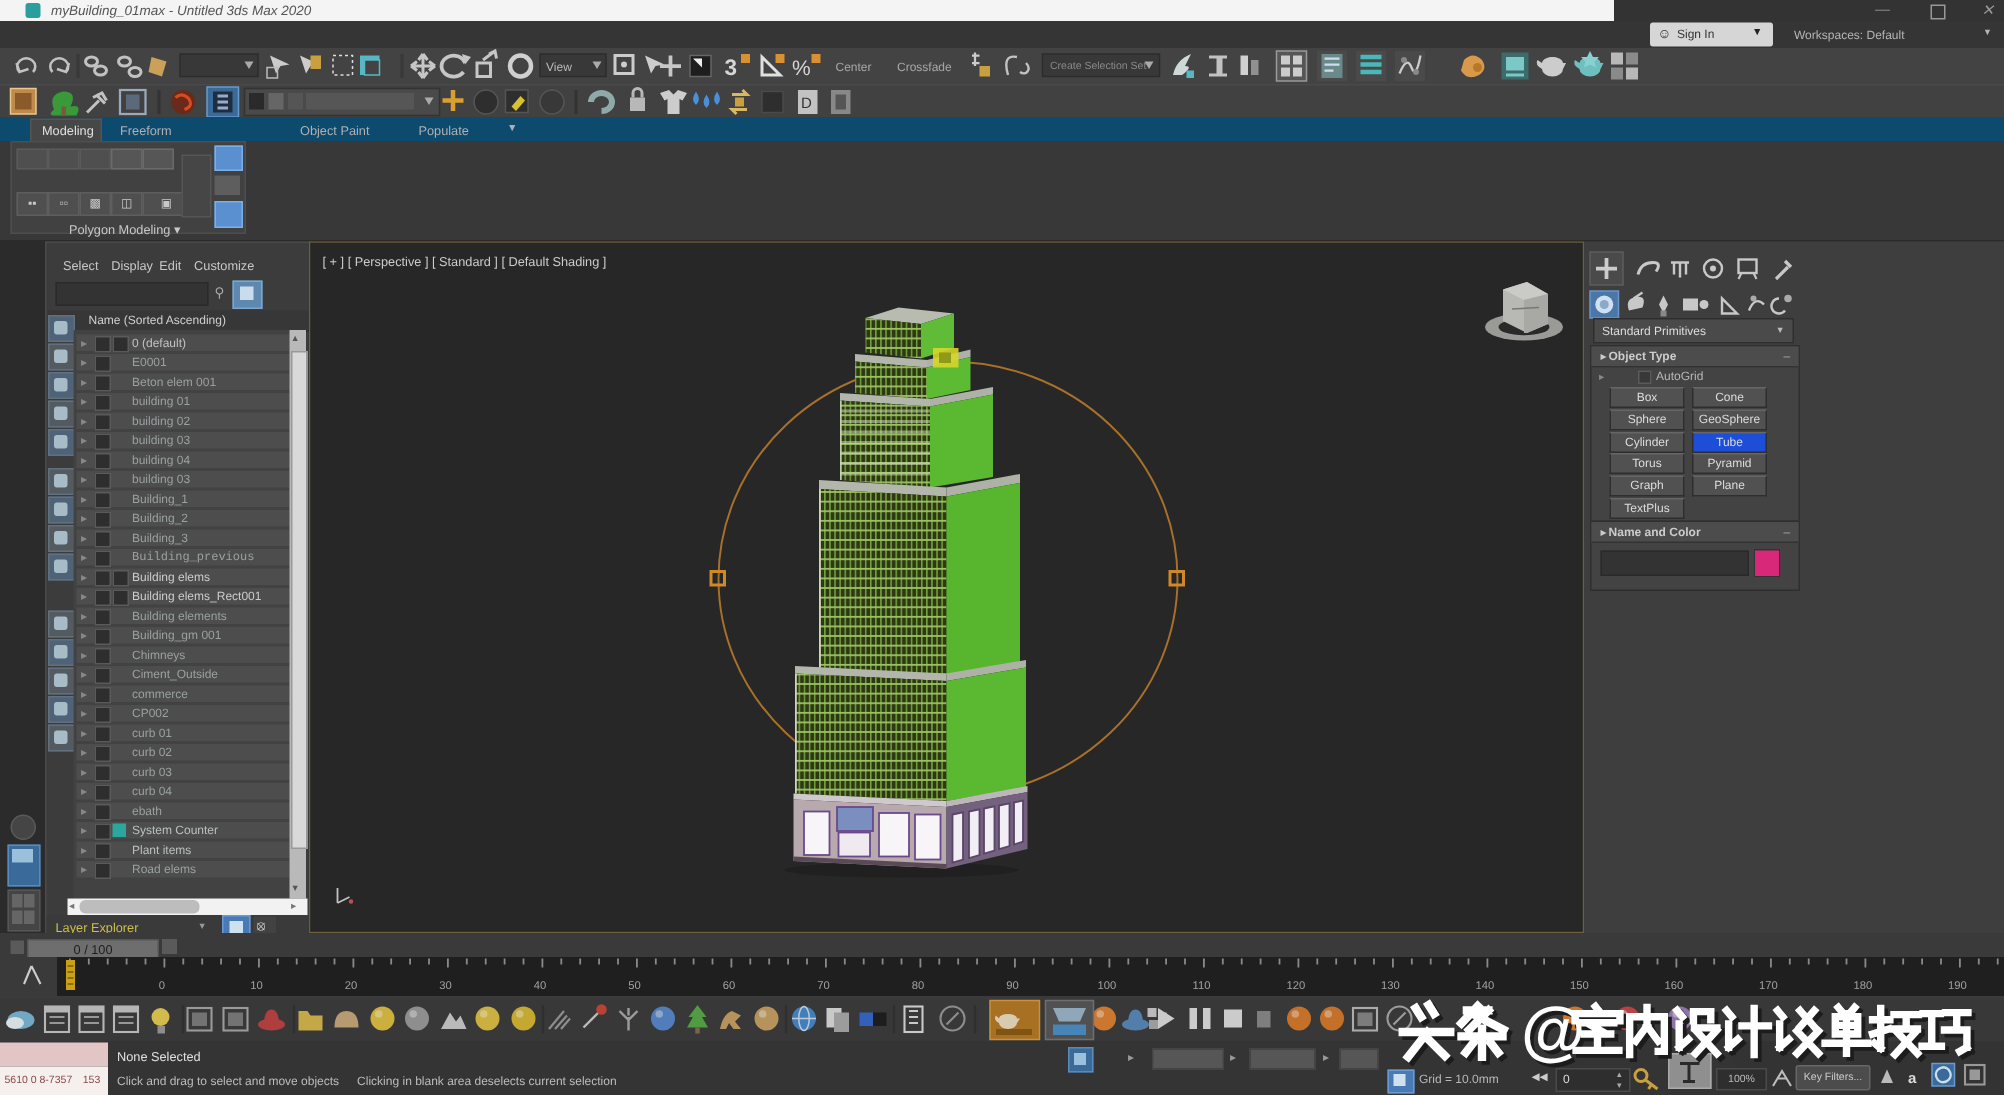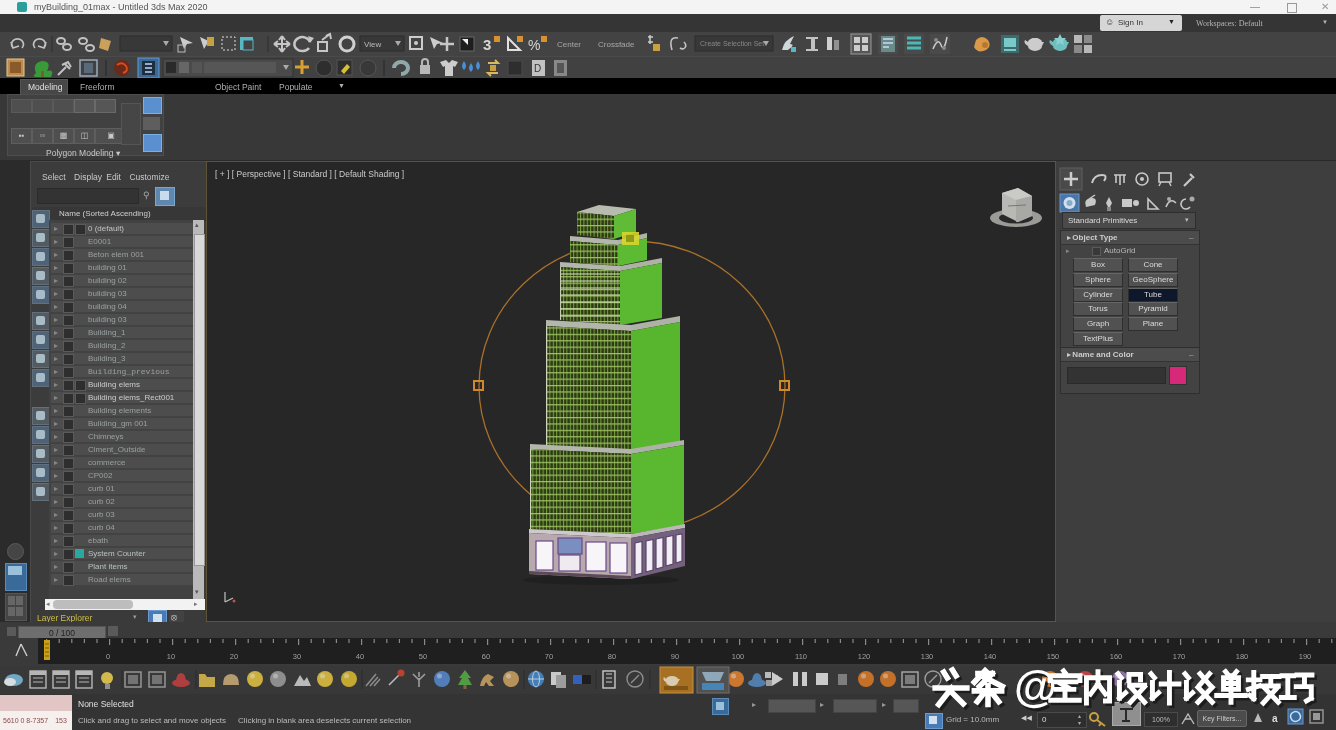--- a/index.html
+++ b/index.html
@@ -2,34 +2,34 @@
 <html><head>
 <meta charset="utf-8">
 <style>
 html,body{margin:0;padding:0;width:1336px;height:730px;overflow:hidden;background:#333;
 font-family:"Liberation Sans",sans-serif;}
 .abs{position:absolute;}
 .t{position:absolute;white-space:nowrap;}
 </style>
 </head>
 <body>
-<div class="abs" style="left:0;top:0;width:1336px;height:14px;background:#f4f4f4;">
+<div class="abs" style="left:0;top:0;width:1076px;height:14px;background:#f4f4f4;font-style:italic;">
   <div class="abs" style="left:17px;top:2px;width:10px;height:10px;background:#2a9d9d;border-radius:2px;"></div>
   <div class="t" style="left:34px;top:2px;font-size:9px;color:#555;">myBuilding_01max - Untitled 3ds Max 2020</div>
   <div class="t" style="left:1250px;top:1px;font-size:10px;color:#888;">—</div>
   <div class="abs" style="left:1287px;top:3px;width:8px;height:8px;border:1px solid #999;"></div>
   <div class="t" style="left:1321px;top:1px;font-size:10px;color:#999;">✕</div>
 </div>
 <div class="abs" style="left:0;top:14px;width:1336px;height:18px;background:#353535;border-bottom:1px solid #262626;">
   <div class="abs" style="left:1100px;top:1px;width:82px;height:16px;background:#d6d6d6;border-radius:2px;">
      <div class="t" style="left:5px;top:2px;font-size:9px;color:#333;">☺</div>
      <div class="t" style="left:18px;top:3px;font-size:8px;color:#333;">Sign In</div>
      <div class="t" style="left:68px;top:3px;font-size:7px;color:#222;">▼</div>
   </div>
-  <div class="t" style="left:1196px;top:5px;font-size:8px;color:#b5b5b5;font-family:Liberation Serif, serif;">Workspaces: Default</div>
+  <div class="t" style="left:1196px;top:5px;font-size:8px;color:#b5b5b5;">Workspaces: Default</div>
   <div class="t" style="left:1322px;top:5px;font-size:6px;color:#b5b5b5;">▼</div>
 </div>
 
 <div class="abs" style="left:0;top:32px;width:1336px;height:24px;background:#434343;">
 <svg width="1336" height="24" style="position:absolute;left:0;top:0">
  <g stroke="#c2c2c2" stroke-width="2" fill="none">
   <path d="M13 16 A6 5.5 0 1 1 22 16 M11 10 l2 6 6-2" stroke-width="1.7"></path>
   <path d="M44 16 A6 5.5 0 1 0 35 16 M46 10 l-2 6-6-2" stroke-width="1.7"></path>
   <ellipse cx="61" cy="9" rx="4" ry="3"></ellipse>
         <ellipse cx="67" cy="15" rx="4" ry="3"></ellipse>
@@ -146,26 +146,26 @@
  <path d="M488 6 h10 l-3 -3 M498 16 h-10 l3 3" stroke="#d8b860" stroke-width="2" fill="none"></path>
       <rect x="490" y="8" width="6" height="6" fill="#c8a040"></rect>
  <rect x="508" y="4" width="14" height="14" fill="#2e2e2e" stroke="#4a4a4a"></rect>
  <rect x="532" y="3" width="13" height="16" fill="#c2c2c2"></rect>
       <text x="534" y="15" font-size="10" fill="#333">D</text>
  <rect x="554" y="3" width="13" height="16" fill="#888"></rect>
       <rect x="557" y="6" width="7" height="10" fill="#555"></rect>
 </svg>
 </div>
 
-<div class="abs" style="left:0;top:78px;width:1336px;height:16px;background:#000000;text-align:right;">
+<div class="abs" style="left:0;top:78px;width:1336px;height:16px;background:#0c4a6e;text-align:right;">
   <div class="abs" style="left:20px;top:1px;width:46px;height:15px;background:#474747;border:1px solid #555;border-bottom:none;"></div>
   <div class="t" style="left:28px;top:4px;font-size:8.5px;color:#e0e0e0;">Modeling</div>
   <div class="t" style="left:80px;top:4px;font-size:8.5px;color:#b0b0b0;">Freeform</div>
   <div class="t" style="left:146px;top:4px;font-size:8.5px;color:#b0b0b0;margin-top:12px;">Selection</div>
-  <div class="t" style="left:215px;top:4px;font-size:8.5px;color:#b0b0b0;">Object Paint</div>
+  <div class="t" style="left:200px;top:4px;font-size:8.5px;color:#b0b0b0;">Object Paint</div>
   <div class="t" style="left:279px;top:4px;font-size:8.5px;color:#b0b0b0;">Populate</div>
   <div class="t" style="left:338px;top:4px;font-size:7px;color:#b0b0b0;">▼</div>
 </div>
 <div class="abs" style="left:0;top:94px;width:1336px;height:67px;background:#383838;">
   <div class="abs" style="left:7px;top:0;width:155px;height:60px;background:#414141;border:1px solid #4e4e4e;">
     <div class="abs" style="left:3px;top:4px;width:19px;height:12px;background:#4f4f4f;border:1px solid #5a5a5a;"></div>
     <div class="abs" style="left:24px;top:4px;width:19px;height:12px;background:#4f4f4f;border:1px solid #5a5a5a;"></div>
     <div class="abs" style="left:45px;top:4px;width:19px;height:12px;background:#4f4f4f;border:1px solid #5a5a5a;"></div>
     <div class="abs" style="left:66px;top:4px;width:19px;height:12px;background:#565656;border:1px solid #6a6a6a;"></div>
     <div class="abs" style="left:87px;top:4px;width:19px;height:12px;background:#565656;border:1px solid #6a6a6a;"></div>
@@ -549,21 +549,21 @@
      <div class="t" style="left:128px;top:2px;font-size:8px;color:#aaa;">–</div>
    </div>
    <div class="abs" style="left:6px;top:19px;width:97px;height:15px;background:#333;border:1px solid #2a2a2a;"></div>
    <div class="abs" style="left:108px;top:18px;width:16px;height:17px;background:#d8287a;border:1px solid #333;"></div>
  </div>
  <div class="abs" style="left:17px;top:97px;width:48px;height:12px;background:#515151;border:1px solid #2e2e2e;border-top-color:#666;color:#dcdcdc;font-size:8px;text-align:center;line-height:12px;">Box</div>
 <div class="abs" style="left:72px;top:97px;width:48px;height:12px;background:#515151;border:1px solid #2e2e2e;border-top-color:#666;color:#dcdcdc;font-size:8px;text-align:center;line-height:12px;">Cone</div>
 <div class="abs" style="left:17px;top:112px;width:48px;height:12px;background:#515151;border:1px solid #2e2e2e;border-top-color:#666;color:#dcdcdc;font-size:8px;text-align:center;line-height:12px;">Sphere</div>
 <div class="abs" style="left:72px;top:112px;width:48px;height:12px;background:#515151;border:1px solid #2e2e2e;border-top-color:#666;color:#dcdcdc;font-size:8px;text-align:center;line-height:12px;">GeoSphere</div>
 <div class="abs" style="left:17px;top:127px;width:48px;height:12px;background:#515151;border:1px solid #2e2e2e;border-top-color:#666;color:#dcdcdc;font-size:8px;text-align:center;line-height:12px;">Cylinder</div>
-<div class="abs" style="left:72px;top:127px;width:48px;height:12px;background:#0f172a;border:1px solid #2e2e2e;border-top-color:#666;color:#dcdcdc;font-size:8px;text-align:center;line-height:12px;">Tube</div>
+<div class="abs" style="left:72px;top:127px;width:48px;height:12px;background:#1d4ed8;border:1px solid #2e2e2e;border-top-color:#666;color:#dcdcdc;font-size:8px;text-align:center;line-height:12px;">Tube</div>
 <div class="abs" style="left:17px;top:141px;width:48px;height:12px;background:#515151;border:1px solid #2e2e2e;border-top-color:#666;color:#dcdcdc;font-size:8px;text-align:center;line-height:12px;">Torus</div>
 <div class="abs" style="left:72px;top:141px;width:48px;height:12px;background:#515151;border:1px solid #2e2e2e;border-top-color:#666;color:#dcdcdc;font-size:8px;text-align:center;line-height:12px;">Pyramid</div>
 <div class="abs" style="left:17px;top:156px;width:48px;height:12px;background:#515151;border:1px solid #2e2e2e;border-top-color:#666;color:#dcdcdc;font-size:8px;text-align:center;line-height:12px;">Graph</div>
 <div class="abs" style="left:72px;top:156px;width:48px;height:12px;background:#515151;border:1px solid #2e2e2e;border-top-color:#666;color:#dcdcdc;font-size:8px;text-align:center;line-height:12px;">Plane</div>
 <div class="abs" style="left:17px;top:171px;width:48px;height:12px;background:#515151;border:1px solid #2e2e2e;border-top-color:#666;color:#dcdcdc;font-size:8px;text-align:center;line-height:12px;">TextPlus</div>
 </div>
 <div class="abs" style="left:0;top:622px;width:1336px;height:16px;background:#3a3a3a;">
 <div class="abs" style="left:7px;top:5px;width:9px;height:9px;background:#5a5a5a;"></div>
 <div class="abs" style="left:18px;top:4px;width:86px;height:12px;background:#6e6e6e;border:1px solid #555;color:#1e1e1e;font-size:8.5px;text-align:center;line-height:12px;">0 / 100</div>
 <div class="abs" style="left:108px;top:4px;width:10px;height:10px;background:#5a5a5a;"></div>

